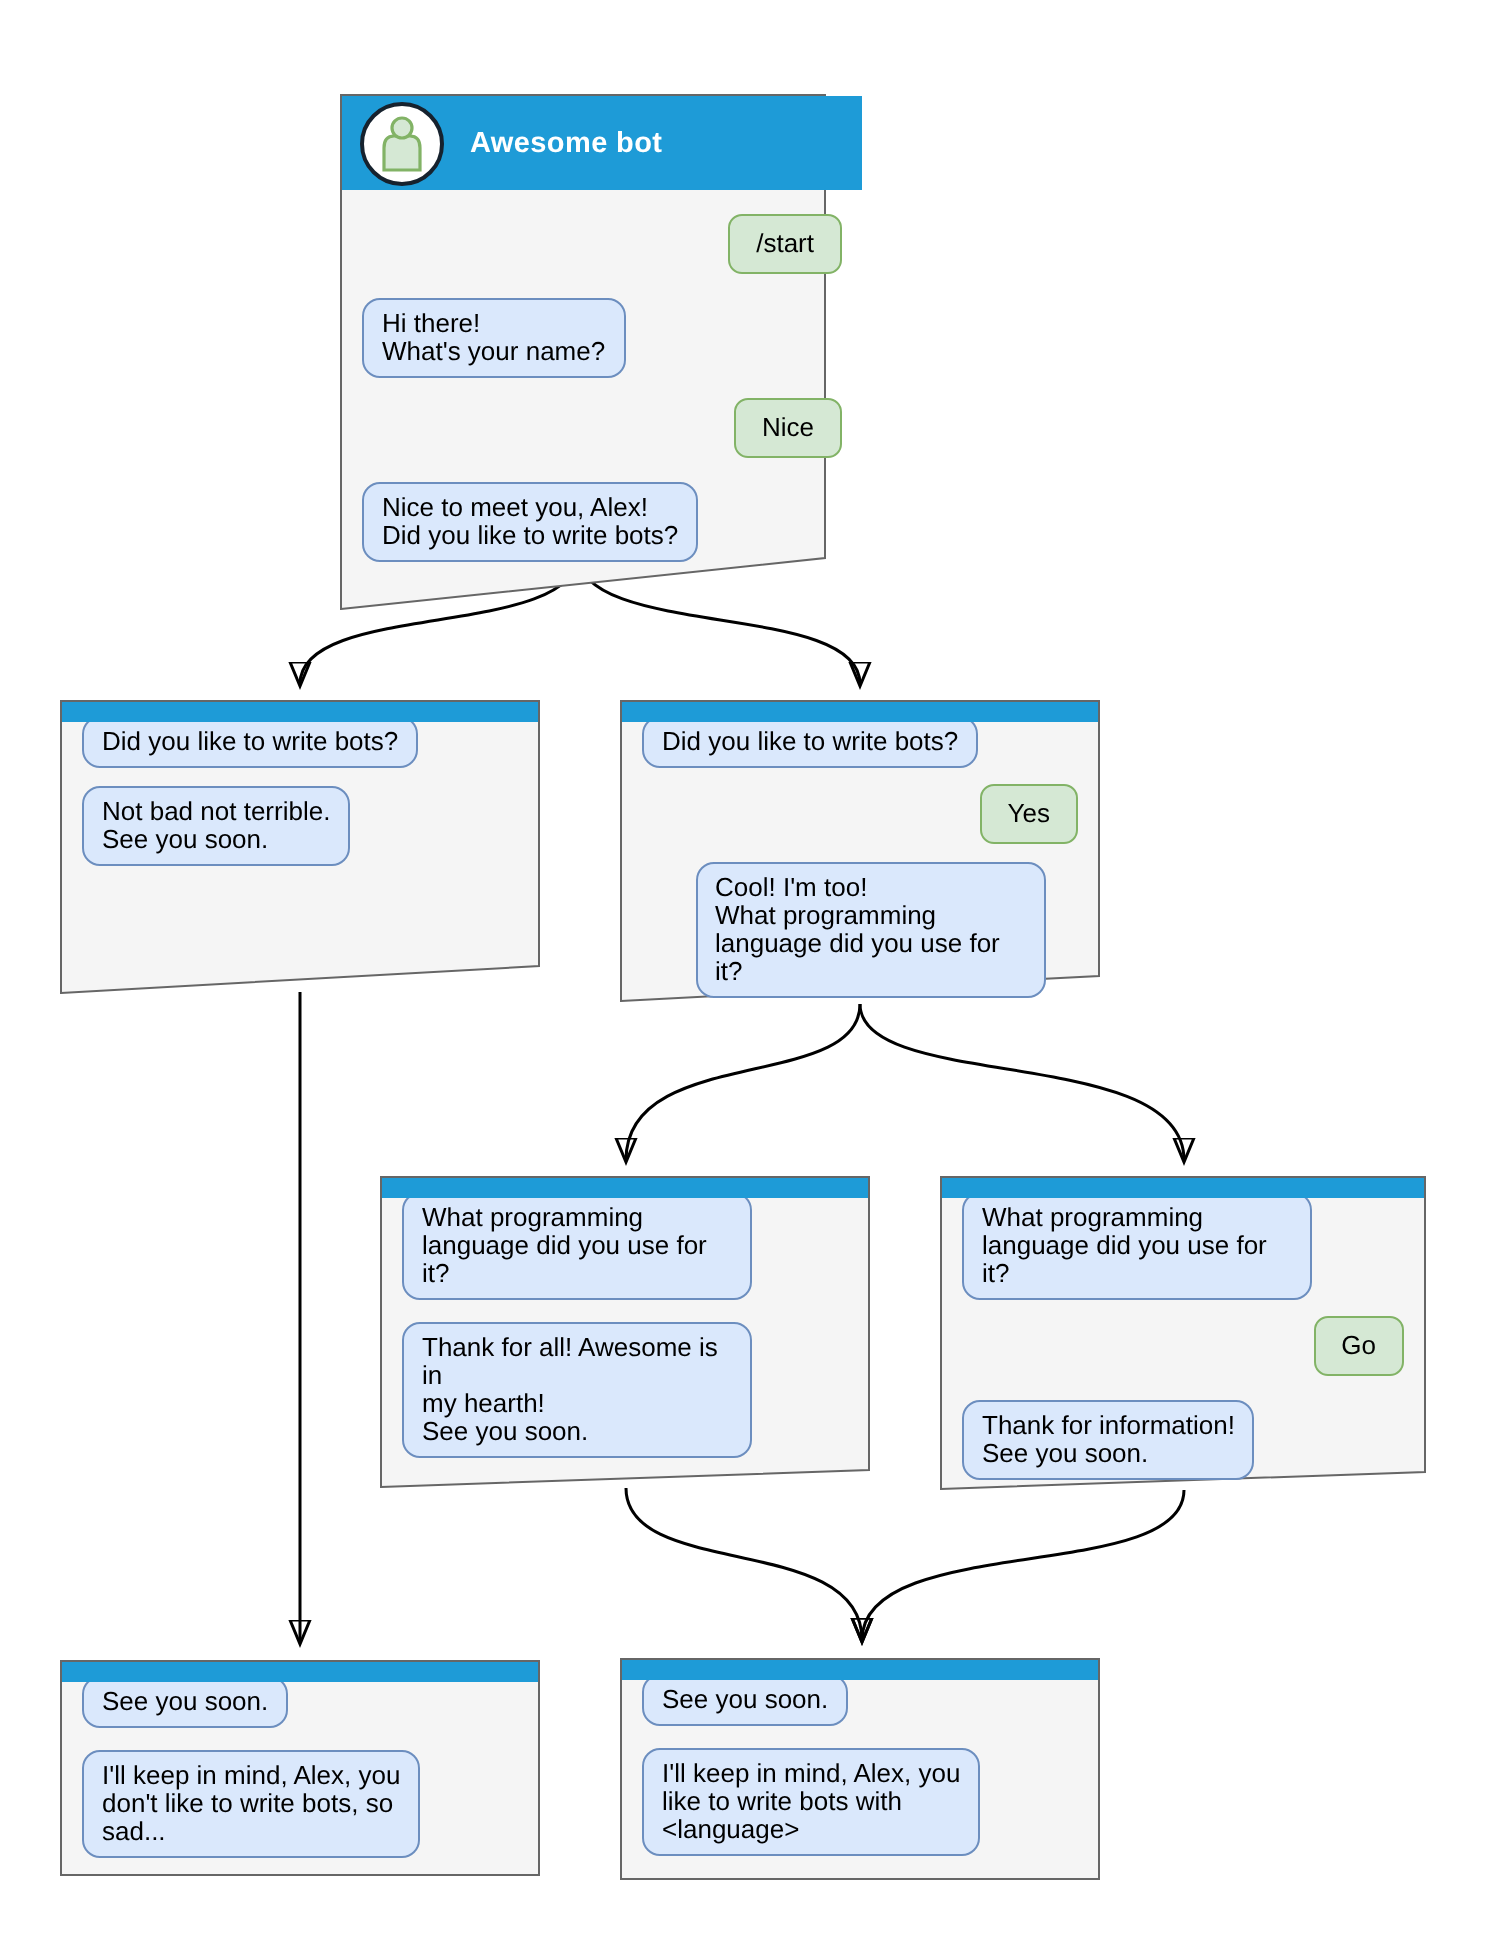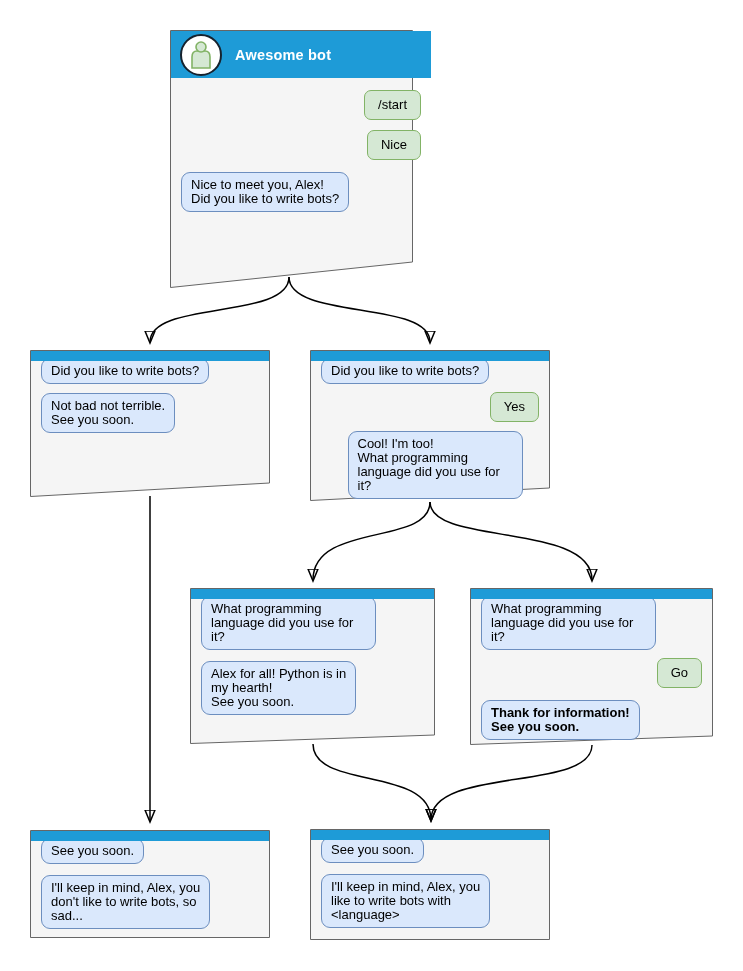--- a/index.html
+++ b/index.html
@@ -59,37 +59,41 @@
     </defs>
     <path d="M 289 277 C 289 320, 150 300, 150 342" marker-end="url(#arrow)"></path>
     <path d="M 289 277 C 289 320, 430 300, 430 342" marker-end="url(#arrow)"></path>
     <path d="M 430 502 C 430 546, 313 522, 313 580" marker-end="url(#arrow)"></path>
     <path d="M 430 502 C 430 546, 592 522, 592 580" marker-end="url(#arrow)"></path>
     <path d="M 150 496 L 150 821" marker-end="url(#arrow)"></path>
     <path d="M 313 744 C 313 790, 431 766, 431 820" marker-end="url(#arrow)"></path>
     <path d="M 592 745 C 592 792, 431 766, 431 820" marker-end="url(#arrow)"></path>
   </svg>
 
-  <div class="window" style="left:170px; top:30px; width:262px; height:258px;">
+  <div class="window" style="left:170px; top:47px; width:262px; height:258px;">
     <svg class="win-shape" width="243" height="258">
       <polygon points="0.5,0.5 242.5,0.5 242.5,232 0.5,257.5"></polygon>
     </svg>
     <div class="win-header big">
       <span class="avatar">
         <svg width="26" height="28" viewBox="0 0 26 28">
           <path d="M4 27 L4 16 Q4 10 9 10 L17 10 Q22 10 22 16 L22 27 Z" fill="#D5E8D4" stroke="#82B366" stroke-width="1.6"></path>
           <circle cx="13" cy="6" r="5" fill="#D5E8D4" stroke="#82B366" stroke-width="1.6"></circle>
         </svg>
       </span>
       <span class="win-title">Awesome bot</span>
     </div>
     <div class="msgs" style="padding-top:47px;">
       <div class="row r" style="margin-top:12px;">
           <div class="bubble user">/start</div>
         </div>
+      <div class="row l" style="margin-top:12px;">
+          <div class="bubble bot">Hi there!
+What's your name?</div>
+        </div>
       <div class="row r" style="margin-top:10px;">
           <div class="bubble user">Nice</div>
         </div>
       <div class="row l" style="margin-top:12px;">
           <div class="bubble bot">Nice to meet you, Alex!
 Did you like to write bots?</div>
         </div>
     </div>
   </div>
 
@@ -133,41 +137,41 @@
     <svg class="win-shape" width="245" height="156">
       <polygon points="0.5,0.5 244.5,0.5 244.5,147 0.5,155.5"></polygon>
     </svg>
     <div class="win-header slim"></div>
     <div class="msgs" style="padding-top:10px;">
       <div class="row l tuck">
           <div class="bubble bot">What programming
 language did you use for it?</div>
         </div>
       <div class="row l" style="margin-top:11px;">
-          <div class="bubble bot">Alex for all! Python is in
+          <div class="bubble bot">Thank for all! Awesome is in
 my hearth!
 See you soon.</div>
         </div>
     </div>
   </div>
 
   <div class="window" style="left:470px; top:588px; width:243px; height:157px;">
     <svg class="win-shape" width="243" height="157">
       <polygon points="0.5,0.5 242.5,0.5 242.5,148 0.5,156.5"></polygon>
     </svg>
     <div class="win-header slim"></div>
     <div class="msgs" style="padding-top:10px;">
       <div class="row l tuck">
           <div class="bubble bot">What programming
 language did you use for it?</div>
         </div>
       <div class="row r" style="margin-top:8px;">
           <div class="bubble user">Go</div>
         </div>
-      <div class="row l" style="margin-top:12px;font-weight:bold;">
+      <div class="row l" style="margin-top:12px;">
           <div class="bubble bot">Thank for information!
 See you soon.</div>
         </div>
     </div>
   </div>
 
   <div class="window" style="left:30px; top:830px; width:240px; height:108px;">
     <svg class="win-shape" width="240" height="108">
       <polygon points="0.5,0.5 239.5,0.5 239.5,107.5 0.5,107.5"></polygon>
     </svg>

